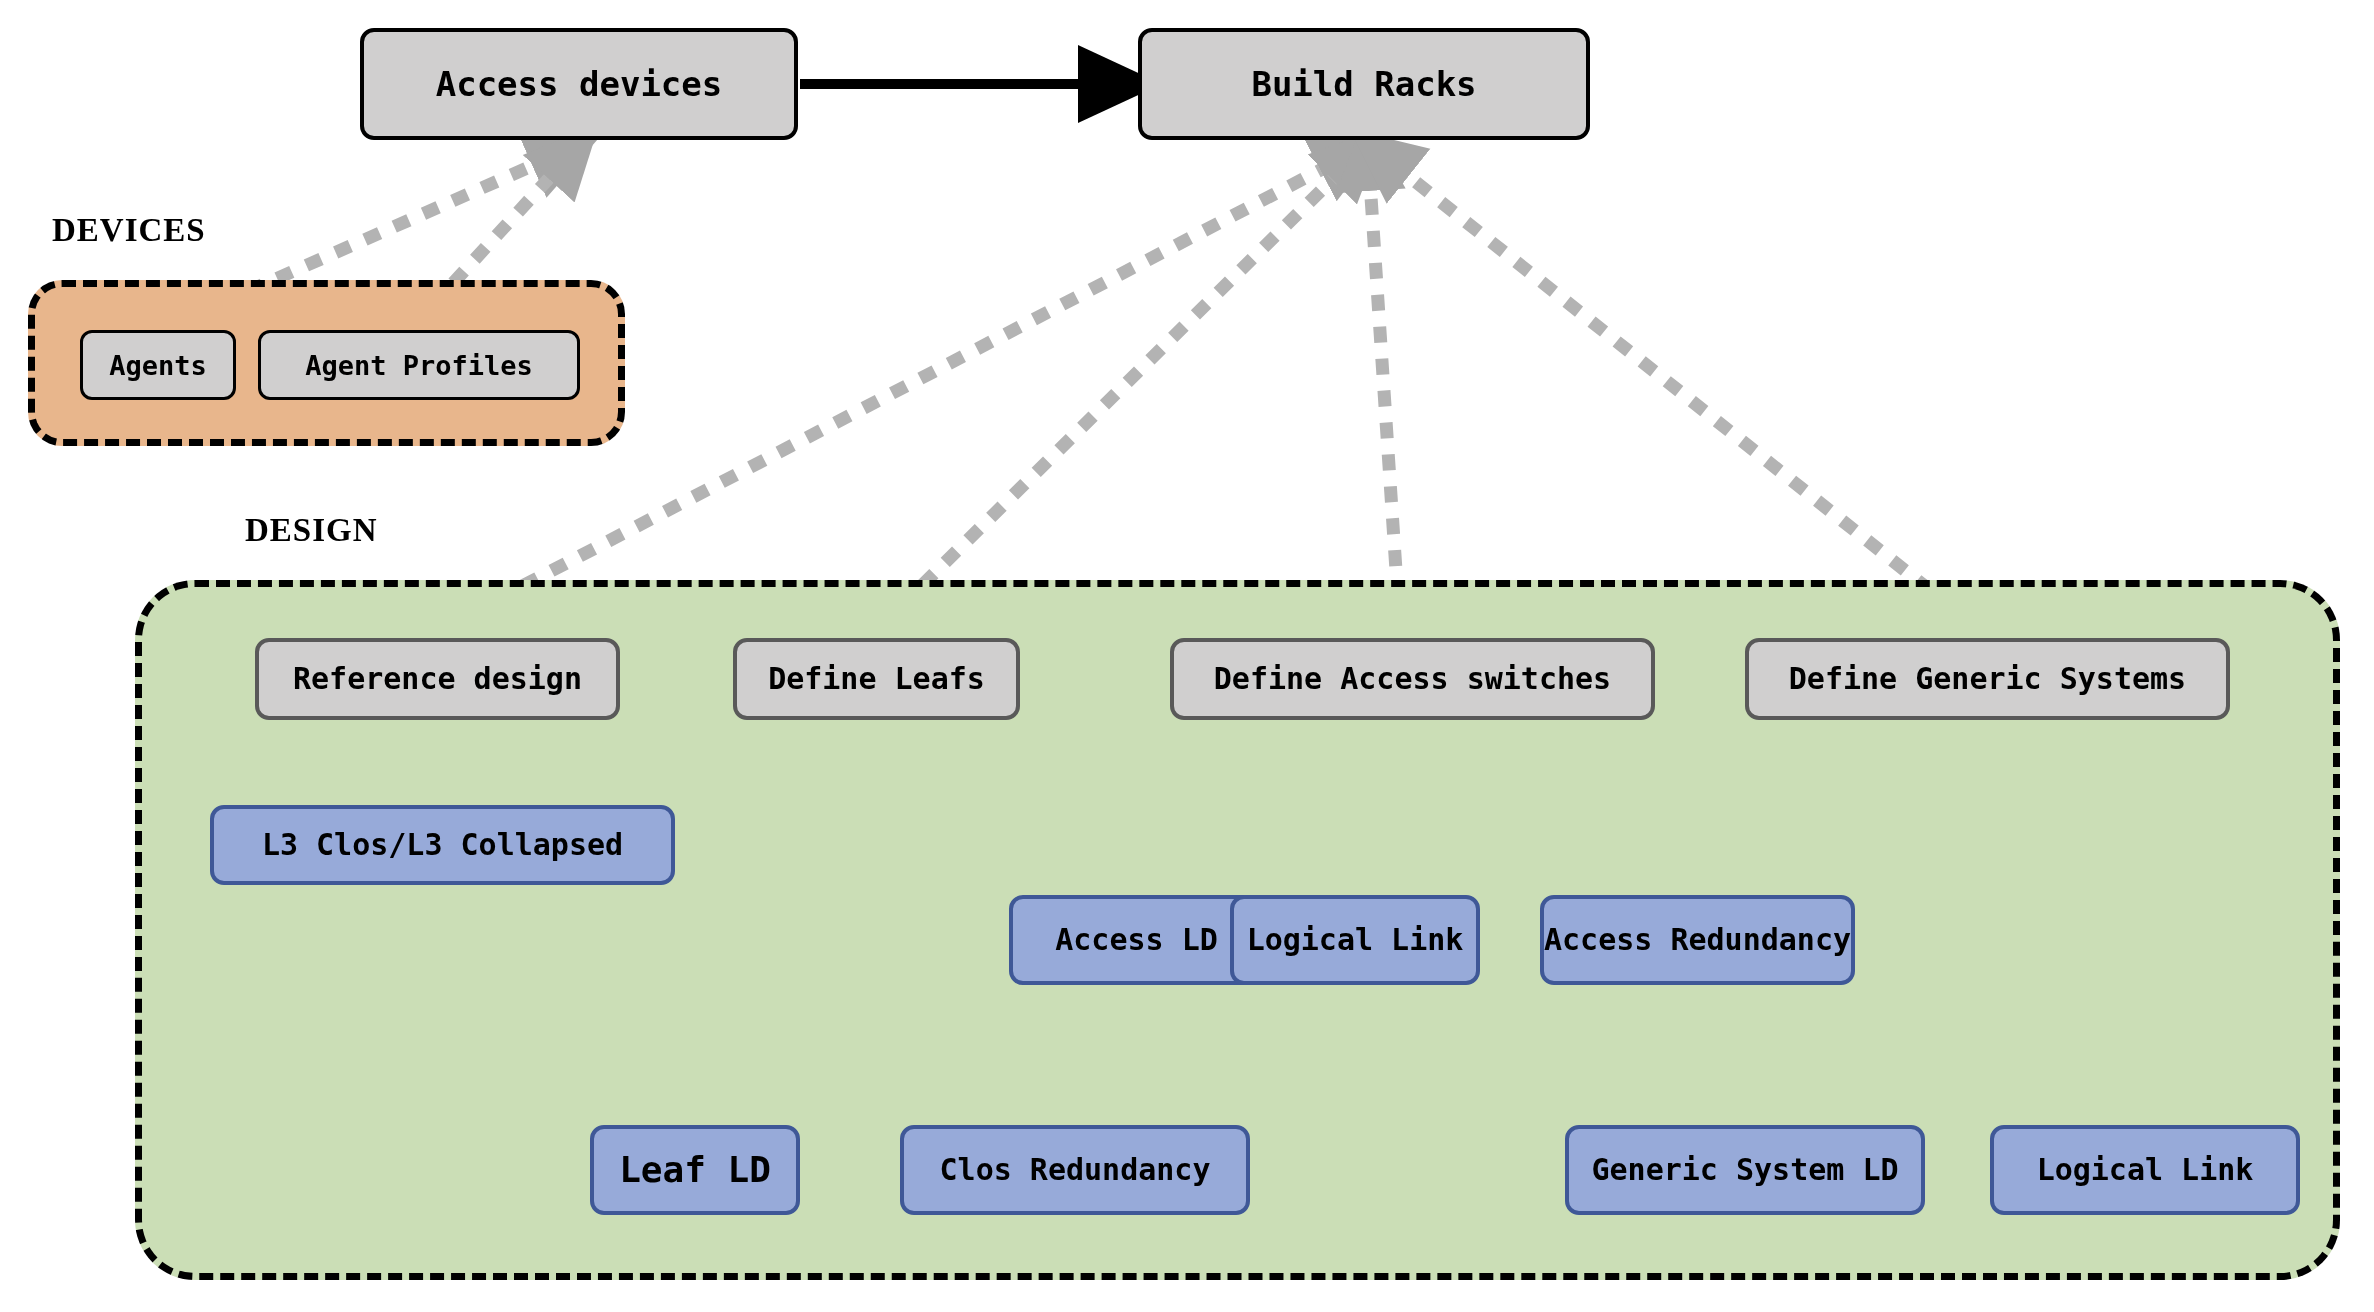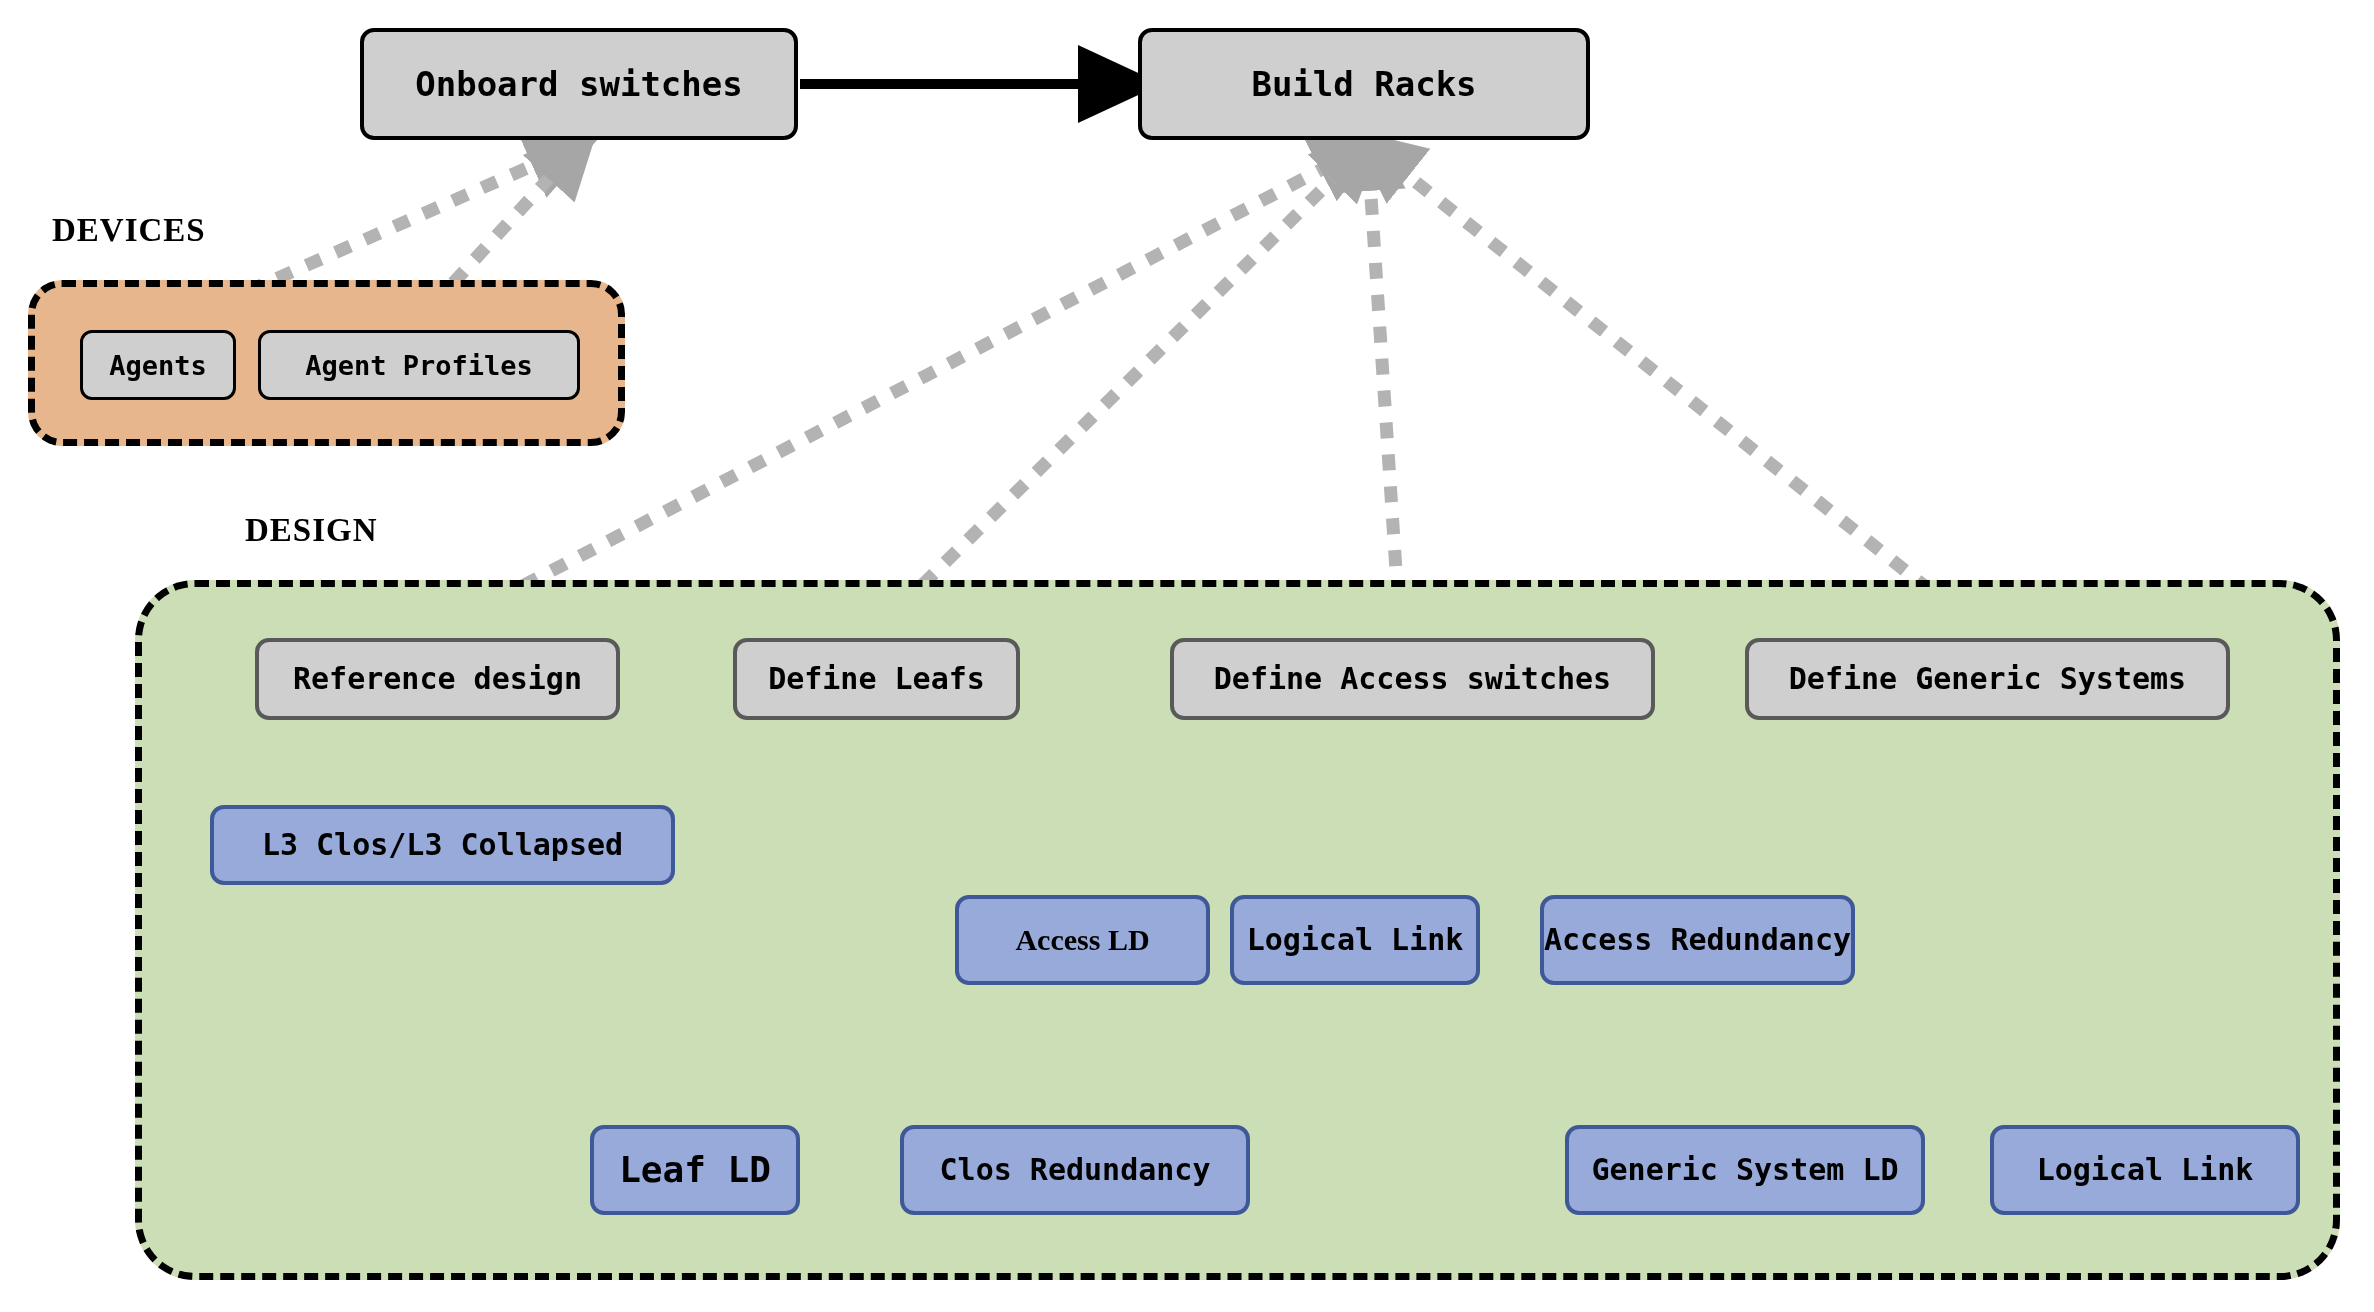--- a/index.html
+++ b/index.html
@@ -97,21 +97,21 @@
   .n-profiles { left: 258px; top: 330px; width: 322px; height: 70px; }
 
   
   .n-refdesign { left: 255px;  top: 638px; width: 365px; height: 82px; font-size: 30px; }
   .n-leafs     { left: 733px;  top: 638px; width: 287px; height: 82px; font-size: 30px; }
   .n-access    { left: 1170px; top: 638px; width: 485px; height: 82px; font-size: 30px; }
   .n-generic   { left: 1745px; top: 638px; width: 485px; height: 82px; font-size: 30px; }
 
   
   .n-l3clos    { left: 210px;  top: 805px;  width: 465px; height: 80px; font-size: 30px; }
-  .n-accessld  { left: 955px;  top: 895px;  width: 255px; height: 90px; font-size: 30px; font-family: Liberation Serif, serif; }
+  .n-accessld  { left: 1009px;  top: 895px;  width: 255px; height: 90px; font-size: 30px; }
   .n-loglink1  { left: 1230px; top: 895px;  width: 250px; height: 90px; font-size: 30px; }
   .n-accessred { left: 1540px; top: 895px;  width: 315px; height: 90px; font-size: 30px; }
   .n-leafld    { left: 590px;  top: 1125px; width: 210px; height: 90px; font-size: 36px; }
   .n-leafred   { left: 900px;  top: 1125px; width: 350px; height: 90px; font-size: 30px; }
   .n-gsld      { left: 1565px; top: 1125px; width: 360px; height: 90px; font-size: 30px; }
   .n-loglink2  { left: 1990px; top: 1125px; width: 310px; height: 90px; font-size: 30px; }
 </style>
 </head>
 <body>
 
@@ -175,21 +175,21 @@
     </g>
 
     <g>
       <line x1="1980" y1="1050" x2="1980" y2="742" stroke="#000000" stroke-width="11" stroke-dasharray="13 20" stroke-linecap="butt" marker-end="url(#arrow-black)"></line>
       <line x1="1755" y1="1050" x2="2148" y2="1050" stroke="#000000" stroke-width="11" stroke-dasharray="13 20" stroke-linecap="butt"></line>
       <line x1="1758" y1="1050" x2="1758" y2="1122" stroke="#000000" stroke-width="11" stroke-dasharray="13 20" stroke-linecap="butt"></line>
       <line x1="2145" y1="1050" x2="2145" y2="1122" stroke="#000000" stroke-width="11" stroke-dasharray="13 20" stroke-linecap="butt"></line>
     </g>
   </svg>
 
-  <div class="node gray n-onboard">Onboard switches</div>
+  <div class="node gray n-onboard">Access devices</div>
 
   <div class="node gray n-buildrack">Build Racks</div>
 
   <div class="group-label label-devices">DEVICES</div>
 
   <div class="group group-devices"></div>
 
   <div class="node gray small n-agents">Agents</div>
 
   <div class="node gray small n-profiles">Agent Profiles</div>

